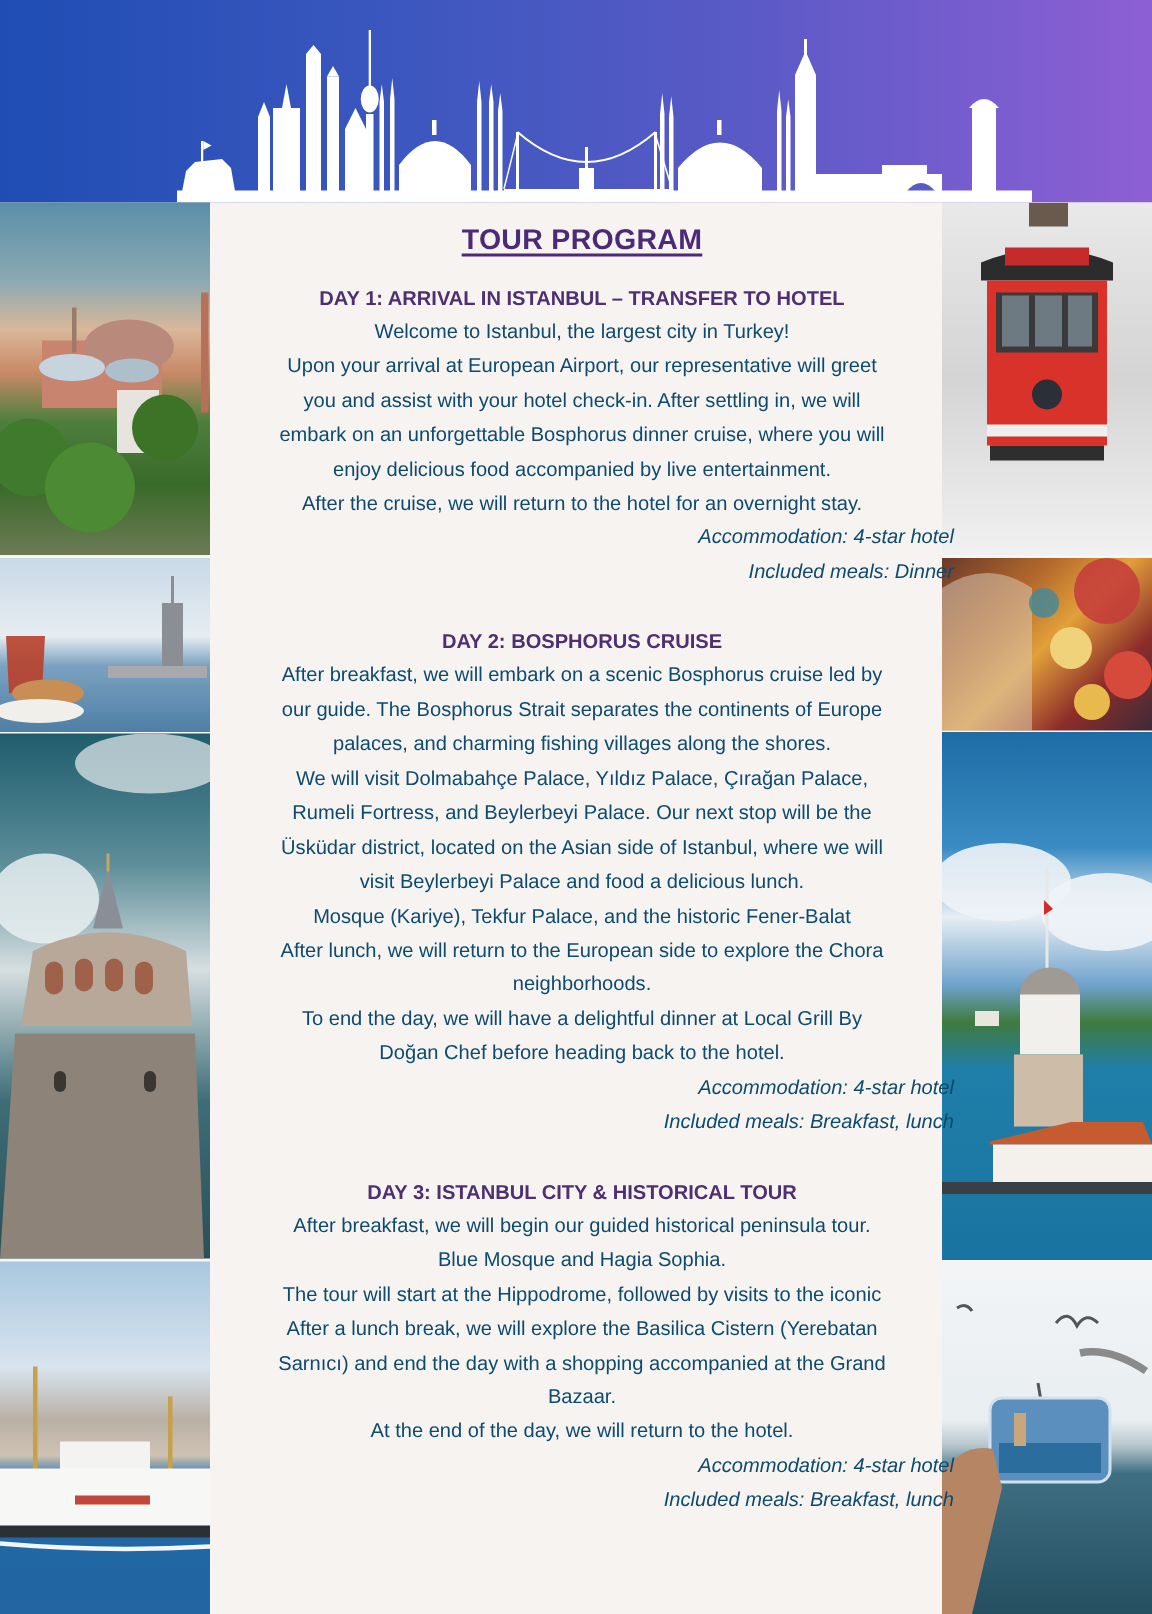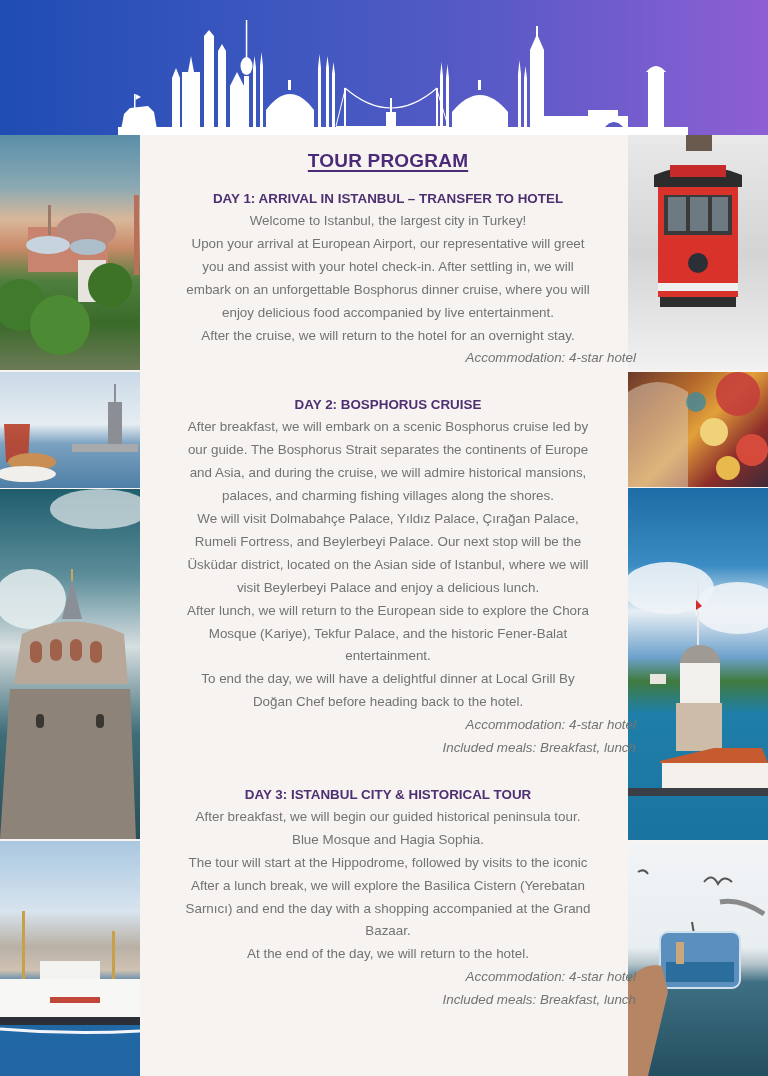--- a/index.html
+++ b/index.html
@@ -26,21 +26,21 @@
     background: #f7f3f1;
   }
   .content { position: absolute; left: 0; top: 10px; width: 496px; text-align: center; color: #5c3d7a; }
   .title {
     font-weight: 700; font-size: 19px; color: #4b2a78; text-decoration: underline;
     text-decoration-thickness: 2px; text-underline-offset: 3px; letter-spacing: 0.2px;
     margin: 4px 0 14px 0; line-height: 24px;
   }
   .day { margin-bottom: 23px; }
   .day-heading { font-weight: 700; font-size: 13.4px; color: #4e2f72; line-height: 23px; text-align: center; }
-  .line { font-size: 13.4px; line-height: 22.9px; color: #737373; }
+  .line { font-size: 13.4px; line-height: 22.9px; color: #0c4a6e; }
   .italic { font-style: italic; text-align: right; }
 </style>
 </head>
 <body>
 
 <div class="header">
   <svg class="skyline" viewBox="0 0 560 119" preserveAspectRatio="none">
     <g fill="#ffffff">
 
       <path d="M2 119 L6 98 L12 92 L30 90 L36 96 L40 119 Z"></path>
@@ -229,35 +229,35 @@
 
     <div class="day">
       <div class="day-heading">DAY 1: ARRIVAL IN ISTANBUL – TRANSFER TO HOTEL</div>
       <div class="line">Welcome to Istanbul, the largest city in Turkey!</div>
       <div class="line">Upon your arrival at European Airport, our representative will greet</div>
       <div class="line">you and assist with your hotel check-in. After settling in, we will</div>
       <div class="line">embark on an unforgettable Bosphorus dinner cruise, where you will</div>
       <div class="line">enjoy delicious food accompanied by live entertainment.</div>
       <div class="line">After the cruise, we will return to the hotel for an overnight stay.</div>
       <div class="line italic">Accommodation: 4-star hotel</div>
+      <div class="line italic">Included meals: Dinner</div>
     </div>
 
     <div class="day">
       <div class="day-heading">DAY 2: BOSPHORUS CRUISE</div>
       <div class="line">After breakfast, we will embark on a scenic Bosphorus cruise led by</div>
       <div class="line">our guide. The Bosphorus Strait separates the continents of Europe</div>
-      <div class="line">and Asia, and during the cruise, we will admire historical mansions,</div>
       <div class="line">palaces, and charming fishing villages along the shores.</div>
       <div class="line">We will visit Dolmabahçe Palace, Yıldız Palace, Çırağan Palace,</div>
       <div class="line">Rumeli Fortress, and Beylerbeyi Palace. Our next stop will be the</div>
       <div class="line">Üsküdar district, located on the Asian side of Istanbul, where we will</div>
-      <div class="line">visit Beylerbeyi Palace and enjoy a delicious lunch.</div>
+      <div class="line">visit Beylerbeyi Palace and food a delicious lunch.</div>
+      <div class="line">Mosque (Kariye), Tekfur Palace, and the historic Fener-Balat</div>
       <div class="line">After lunch, we will return to the European side to explore the Chora</div>
-      <div class="line">Mosque (Kariye), Tekfur Palace, and the historic Fener-Balat</div>
-      <div class="line">entertainment.</div>
+      <div class="line">neighborhoods.</div>
       <div class="line">To end the day, we will have a delightful dinner at Local Grill By</div>
       <div class="line">Doğan Chef before heading back to the hotel.</div>
       <div class="line italic">Accommodation: 4-star hotel</div>
       <div class="line italic">Included meals: Breakfast, lunch</div>
     </div>
 
     <div class="day">
       <div class="day-heading">DAY 3: ISTANBUL CITY &amp; HISTORICAL TOUR</div>
       <div class="line">After breakfast, we will begin our guided historical peninsula tour.</div>
       <div class="line">Blue Mosque and Hagia Sophia.</div>

